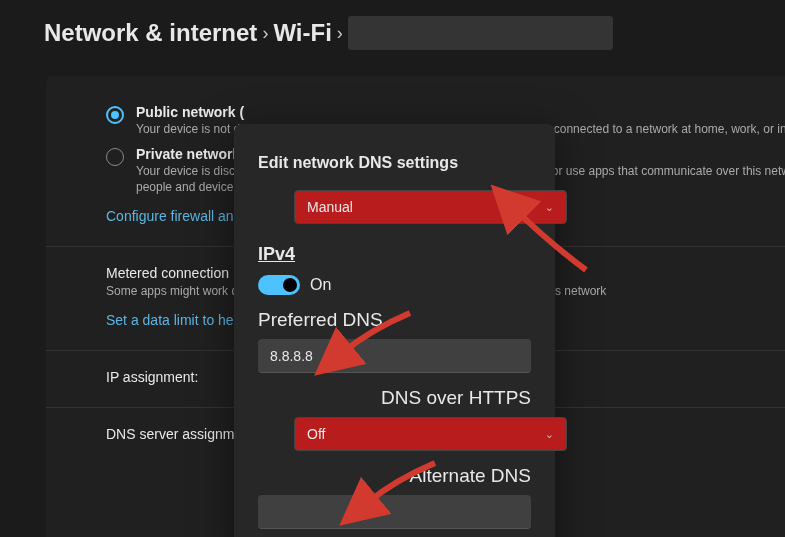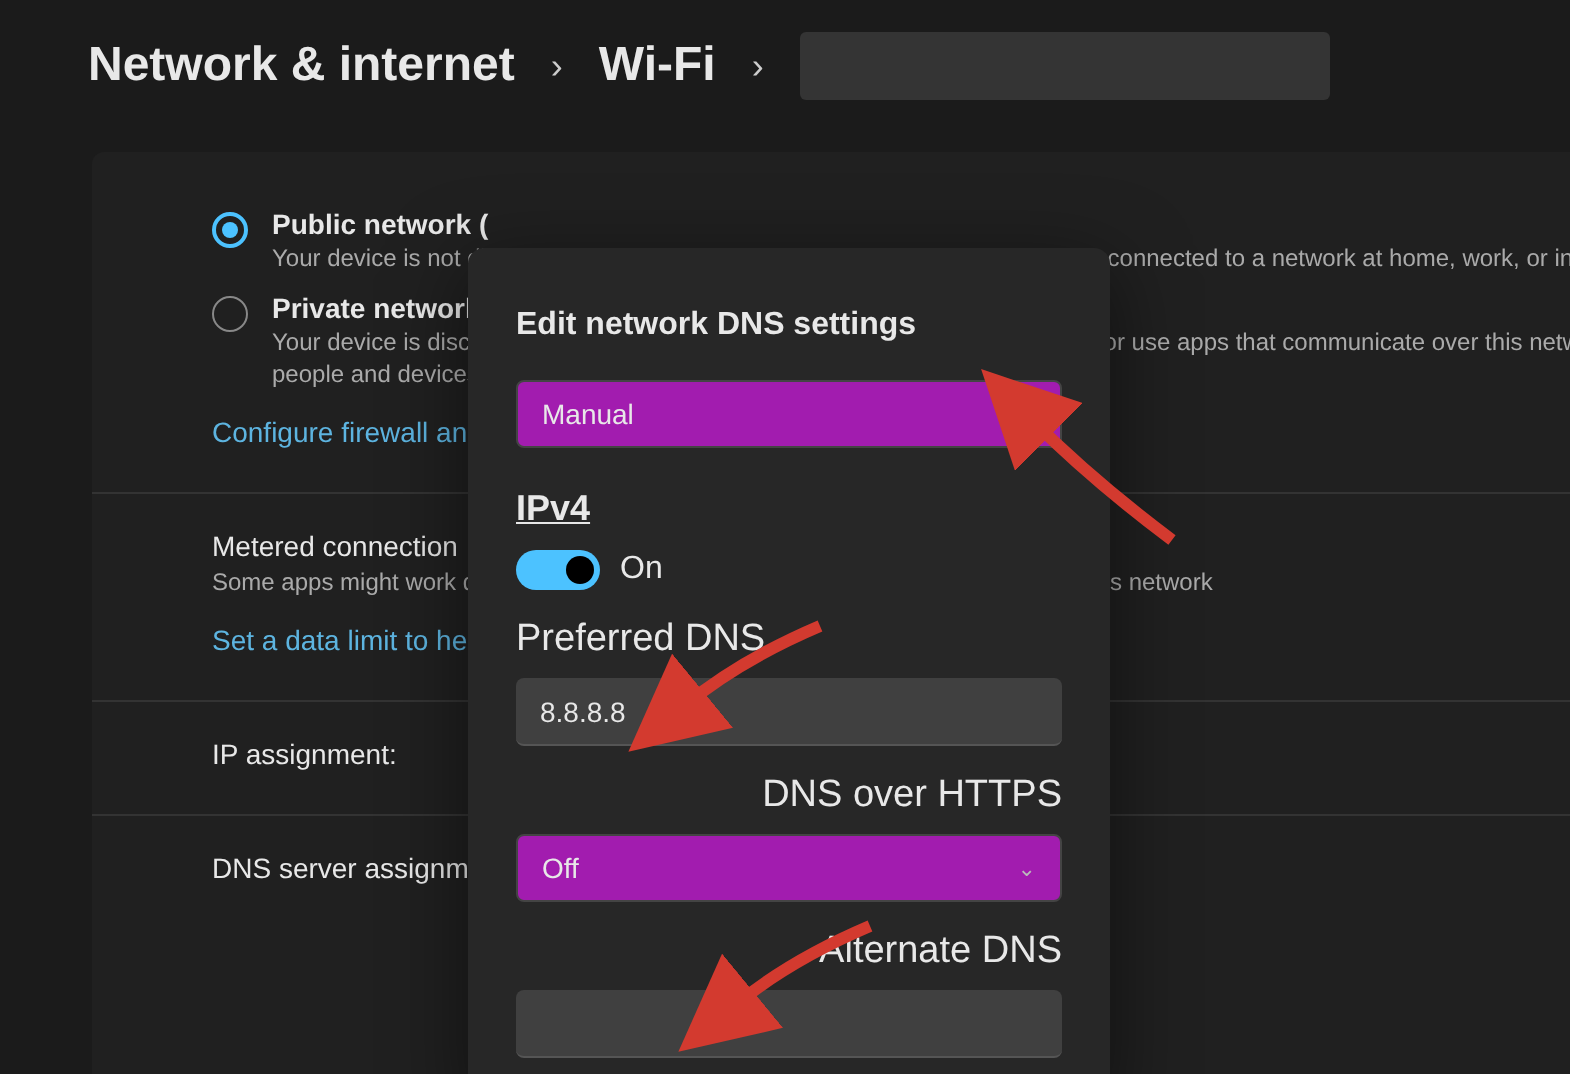--- a/index.html
+++ b/index.html
@@ -7,21 +7,21 @@
       background: #1b1b1b;
       color: #e8e8e8;
       width: 785px;
       height: 537px;
       overflow: hidden;
       position: relative;
     }
     .breadcrumb {
       display: flex;
       align-items: center;
-      gap: 18px;
+      gap: 5px;
       padding: 16px 0 0 44px;
       font-size: 24px;
       font-weight: 600;
     }
     .breadcrumb .chev { font-size: 18px; font-weight: 400; color: #ccc; }
     .breadcrumb .redacted {
       width: 265px; height: 34px;
       background: #343434;
       border-radius: 3px;
     }
@@ -58,27 +58,28 @@
       width: 321px;
       background: #272727;
       border-radius: 8px;
       padding: 30px 24px 24px 24px;
       box-shadow: 0 10px 40px rgba(0,0,0,.5);
       z-index: 10;
     }
     .modal-title { font-size: 16px; font-weight: 700; margin-bottom: 18px; }
     .select {
       width: 100%; height: 34px;
-      background: #a21caf;
+      background: #b91c1c;
       border: 1px solid #444;
       border-radius: 4px;
       display: flex; align-items: center; justify-content: space-between;
       padding: 0 12px;
       font-size: 14px;
       color: #e8e8e8;
+      margin-left: 36px;
     }
     .select .chev-down { font-size: 11px; color: #bbb; }
     .h2 { font-size: 18px; font-weight: 600; margin: 20px 0 10px 0; text-decoration: underline; }
     .toggle-row { display: flex; align-items: center; gap: 10px; margin-bottom: 14px; }
     .toggle {
       width: 42px; height: 20px; border-radius: 10px;
       background: #4cc2ff; position: relative;
     }
     .toggle::after {
       content: ""; position: absolute; width: 14px; height: 14px;

